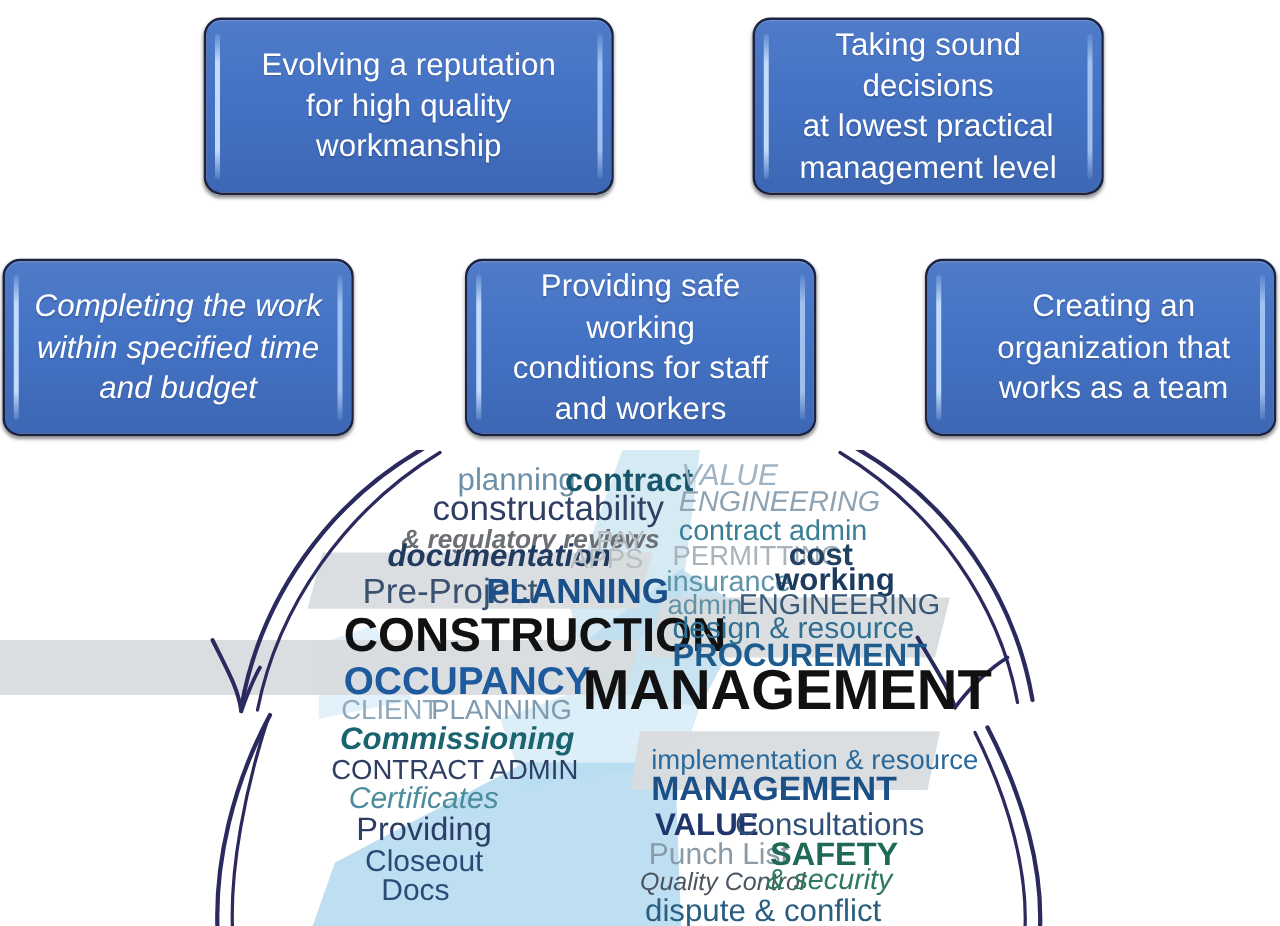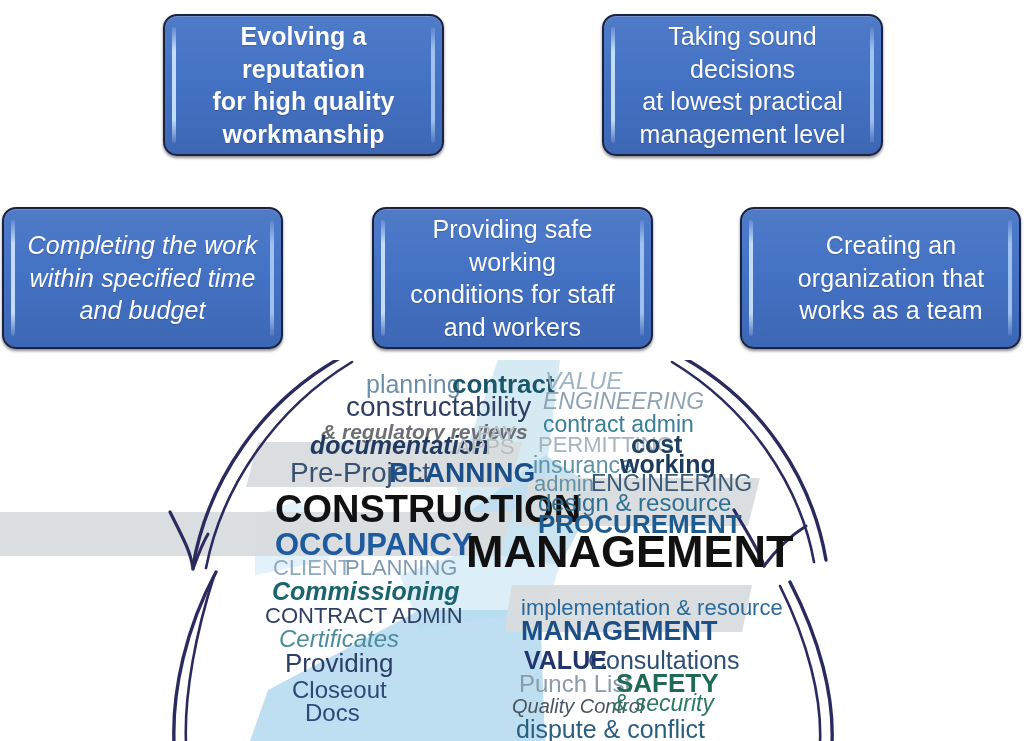--- a/index.html
+++ b/index.html
@@ -56,21 +56,21 @@
     color: #ffffff;
     text-align: center;
     font-size: 25px;
     line-height: 1.30;
     letter-spacing: 0.1px;
     padding: 0 18px;
     white-space: pre-line;
     text-shadow: 0 1px 1px rgba(0,0,0,0.18);
   }
 
-  #box-evolving-reputation { left: 163px; top: 14px;  width: 281px; height: 142px; font-weight: bold; }
+  #box-evolving-reputation { left: 163px; top: 14px;  width: 328px; height: 142px; }
   #box-sound-decisions     { left: 567px; top: 14px;  width: 281px; height: 142px; margin-left: 35px; }
   #box-completing-work     { left: 2px;   top: 207px; width: 281px; height: 142px; font-style: italic; }
   #box-safe-conditions     { left: 372px; top: 207px; width: 281px; height: 142px; }
   #box-team-organization   { left: 740px; top: 207px; width: 281px; height: 142px; padding-left: 21px; }
 
   
   #wordcloud {
     position: absolute;
     left: 0;
     top: 360px;

